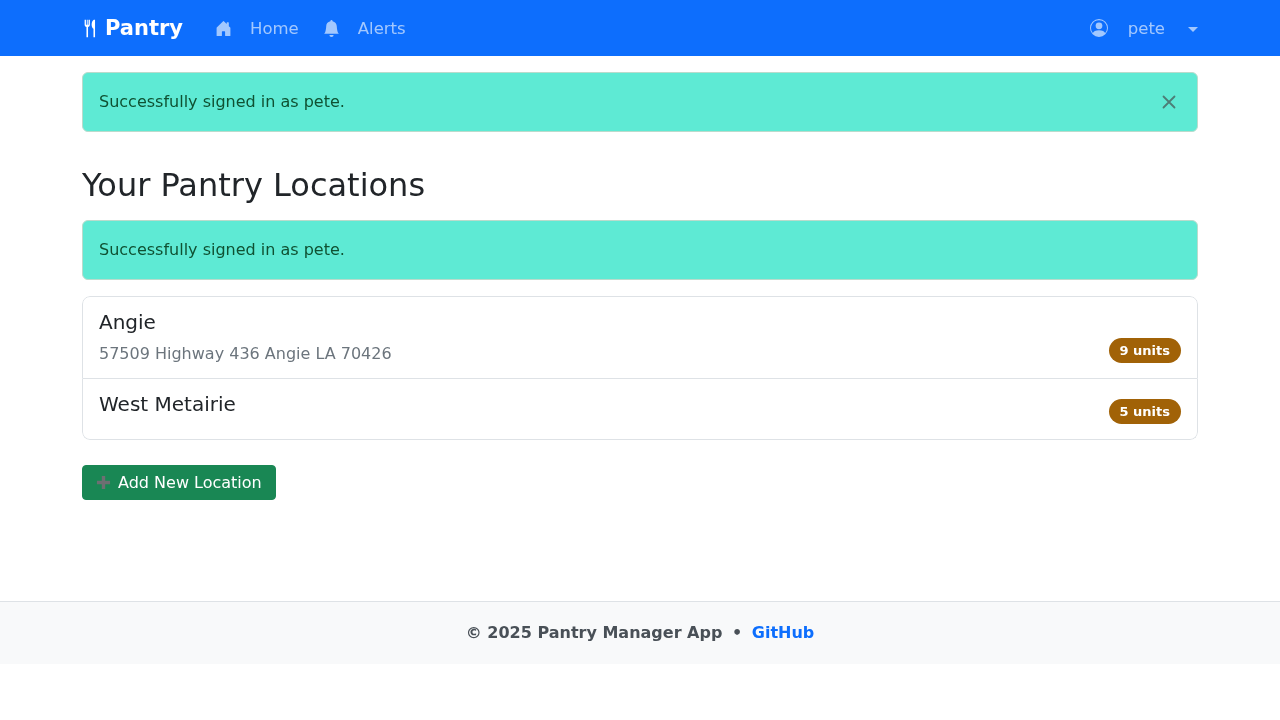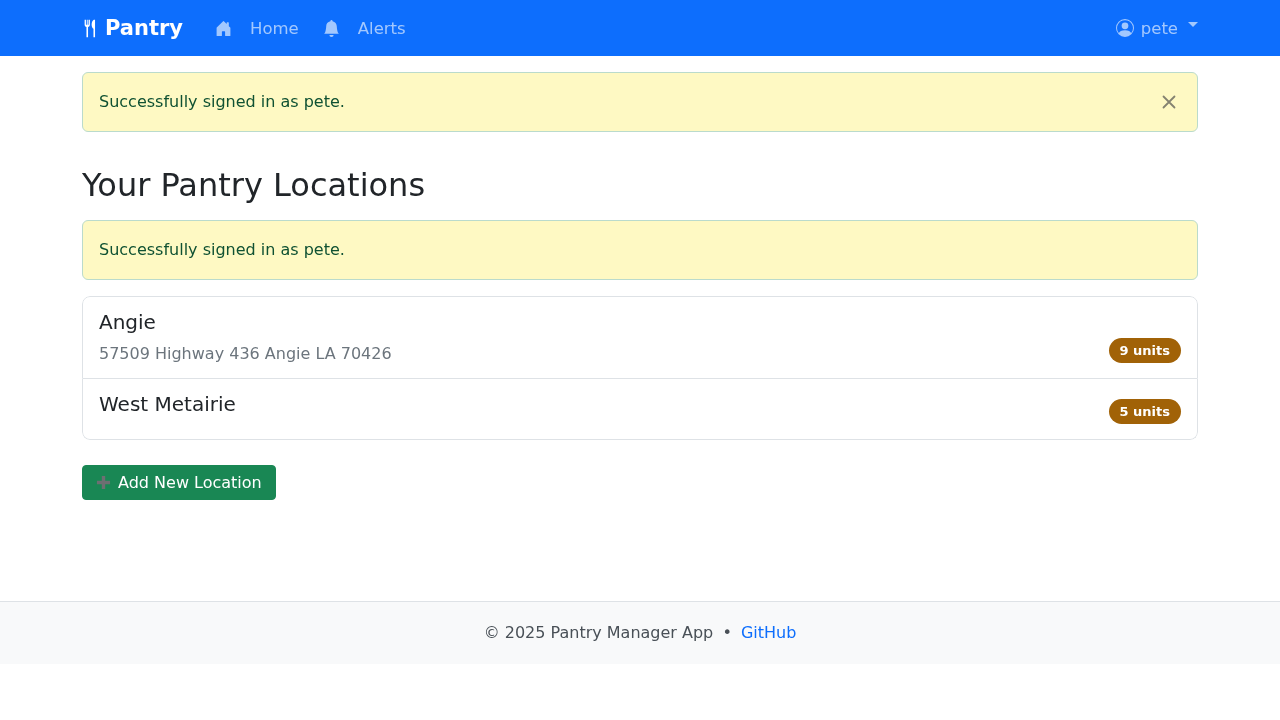--- a/index.html
+++ b/index.html
@@ -24,36 +24,36 @@
   }
   .brand-icon { display: flex; align-items: center; }
   .nav-link {
     display: flex; align-items: center; gap: 18px;
     color: rgba(255,255,255,0.62); font-size: 16.5px;
     text-decoration: none; cursor: pointer; padding: 8px;
     margin-right: 8px;
   }
   .nav-ic { display: flex; align-items: center; }
   .user-menu {
-    margin-left: auto; display: flex; align-items: flex-start; gap: 7px;
+    margin-left: auto; display: flex; align-items: center; gap: 20px;
     color: rgba(255,255,255,0.62); font-size: 16.5px;
     text-decoration: none; cursor: pointer; padding: 8px 0;
   }
   .caret {
     width: 0; height: 0; margin-left: 3px; margin-top: 3px;
     border-left: 5px solid transparent; border-right: 5px solid transparent;
     border-top: 5px solid rgba(255,255,255,0.62);
   }
 
   
   .container { width: 1140px; margin: 0 auto; padding: 0 12px; flex: 1 1 auto; }
 
   .alert {
     position: relative; margin-top: 16px;
-    background: #fef9c3; border: 1px solid #badbcc; border-radius: 6px;
+    background: #5eead4; border: 1px solid #badbcc; border-radius: 6px;
     color: #0f5132; font-size: 16px; line-height: 24px;
     padding: 17px 16px;
   }
   .alert-close {
     position: absolute; right: 8px; top: 50%; transform: translateY(-50%);
     background: transparent; border: none; cursor: pointer;
     padding: 12px; line-height: 0; opacity: 0.65;
   }
 
   .page-title {
@@ -89,21 +89,21 @@
     color: #ffffff; font-size: 16px; font-family: inherit;
     padding: 7px 13px; cursor: pointer;
   }
   .plus-ic { display: flex; align-items: center; }
 
   
   .footer {
     flex: 0 0 auto;
     background: #f8f9fa; border-top: 1px solid #dee2e6;
     text-align: center; padding: 21px 0 22px 0;
-    font-size: 16px; color: #495057;
+    font-size: 16px; color: #495057; font-weight: bold;
   }
   .footer a { color: #0d6efd; text-decoration: none; cursor: pointer; }
   .footer .sep { margin: 0 4px; }
 </style>
 </head>
 <body>
 
 <div class="page">
 
   <nav class="navbar">

